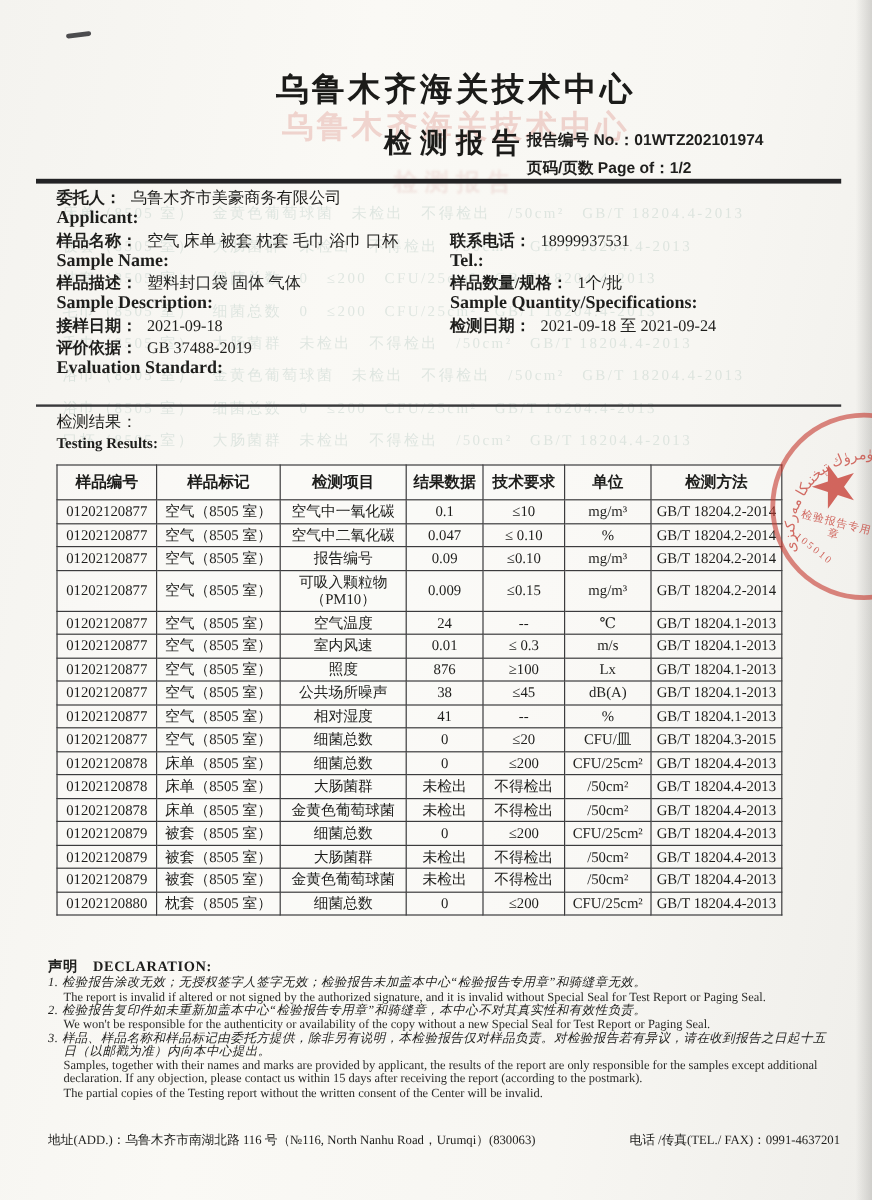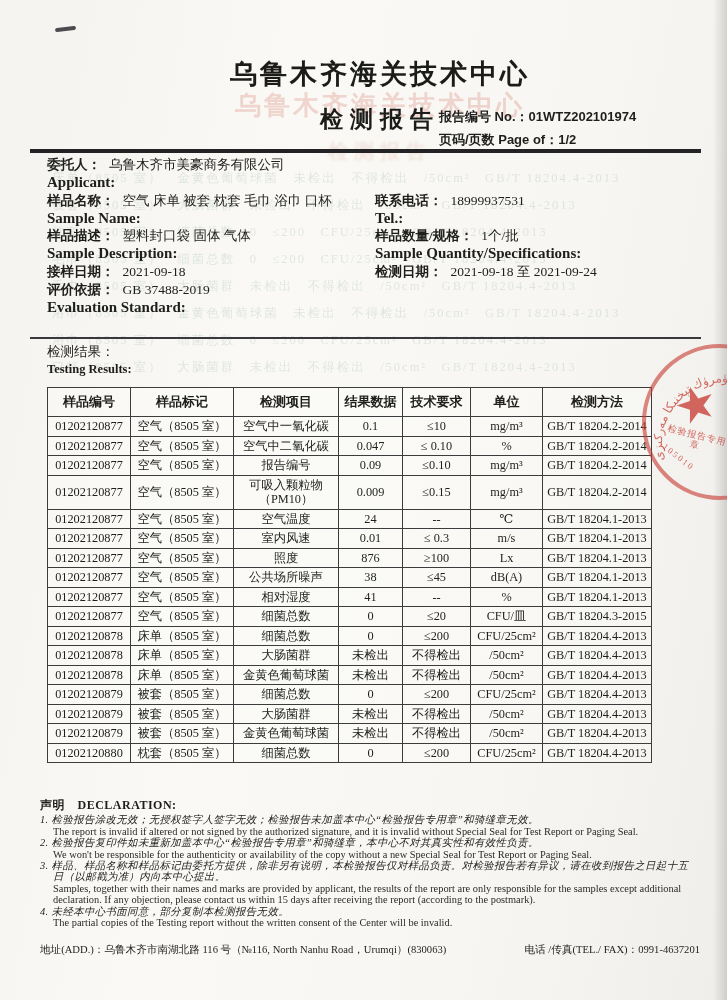--- a/index.html
+++ b/index.html
@@ -342,21 +342,20 @@
 
   <div id="decl">
     <div class="decl-title">声明　DECLARATION:</div>
     <div id="decl-items">
         <div class="decl-cn">1. 检验报告涂改无效；无授权签字人签字无效；检验报告未加盖本中心“检验报告专用章”和骑缝章无效。</div>
         <div class="decl-en">The report is invalid if altered or not signed by the authorized signature, and it is invalid without Special Seal for Test Report or Paging Seal.</div>
         <div class="decl-cn">2. 检验报告复印件如未重新加盖本中心“检验报告专用章”和骑缝章，本中心不对其真实性和有效性负责。</div>
         <div class="decl-en">We won't be responsible for the authenticity or availability of the copy without a new Special Seal for Test Report or Paging Seal.</div>
         <div class="decl-cn">3. 样品、样品名称和样品标记由委托方提供，除非另有说明，本检验报告仅对样品负责。对检验报告若有异议，请在收到报告之日起十五日（以邮戳为准）内向本中心提出。</div>
         <div class="decl-en">Samples, together with their names and marks are provided by applicant, the results of the report are only responsible for the samples except additional declaration. If any objection, please contact us within 15 days after receiving the report (according to the postmark).</div>
-        <div class="decl-cn">4. 未经本中心书面同意，部分复制本检测报告无效。</div>
         <div class="decl-en">The partial copies of the Testing report without the written consent of the Center will be invalid.</div>
       </div>
   </div>
 
   <div id="footer">
     <span>地址(ADD.)：乌鲁木齐市南湖北路 116 号（№116, North Nanhu Road，Urumqi）(830063)</span>
     <span>电话 /传真(TEL./ FAX)：0991-4637201</span>
   </div>
 
   <div class="seal">

